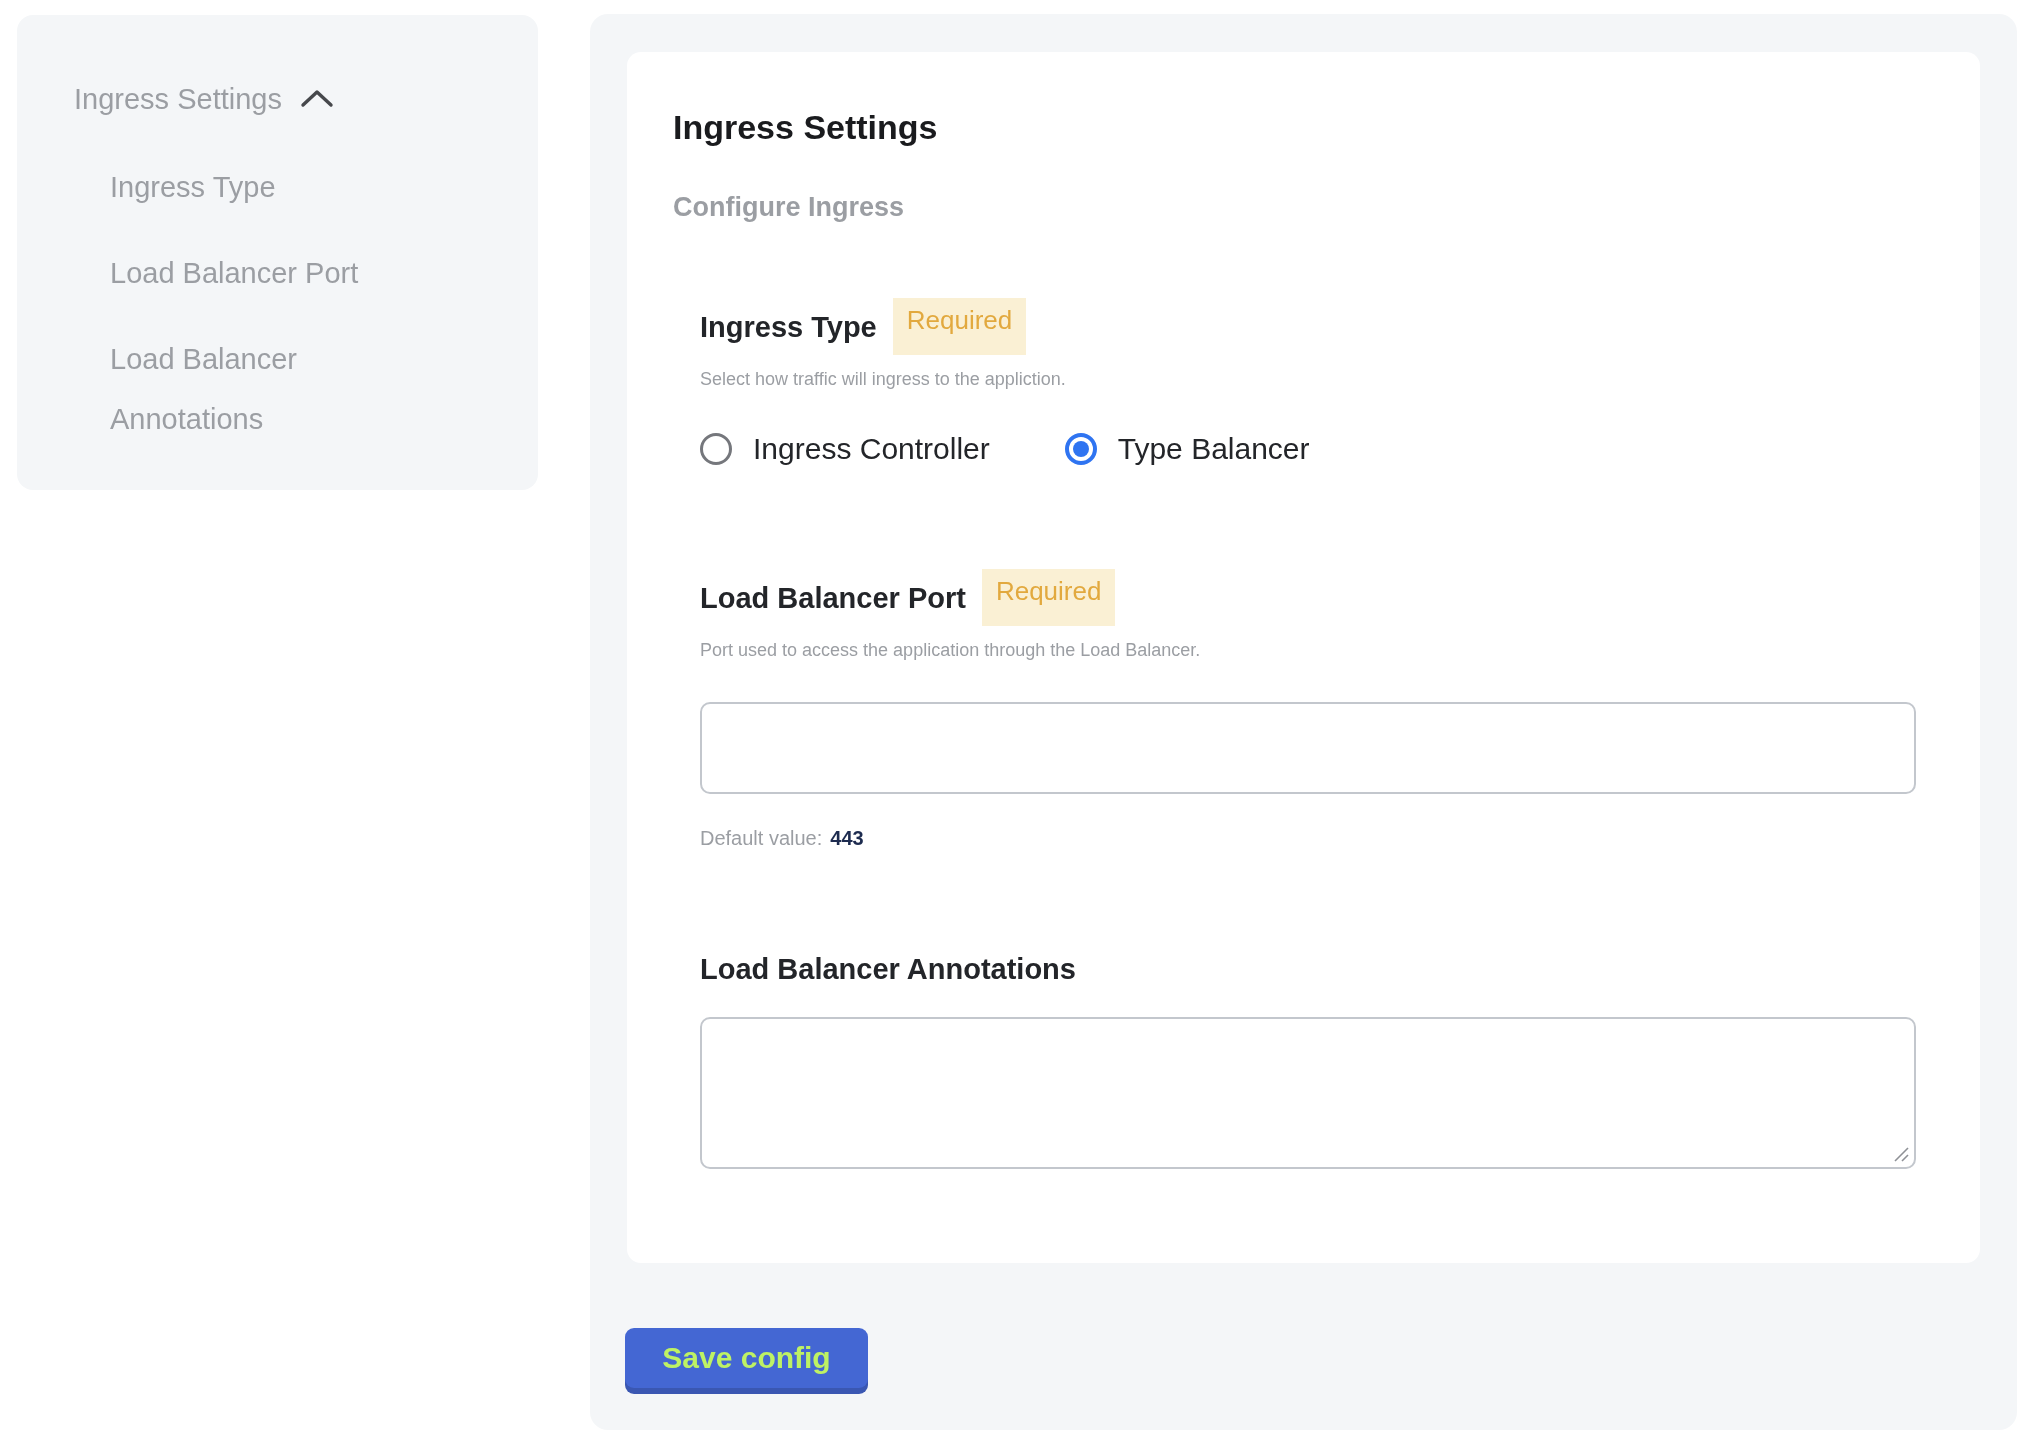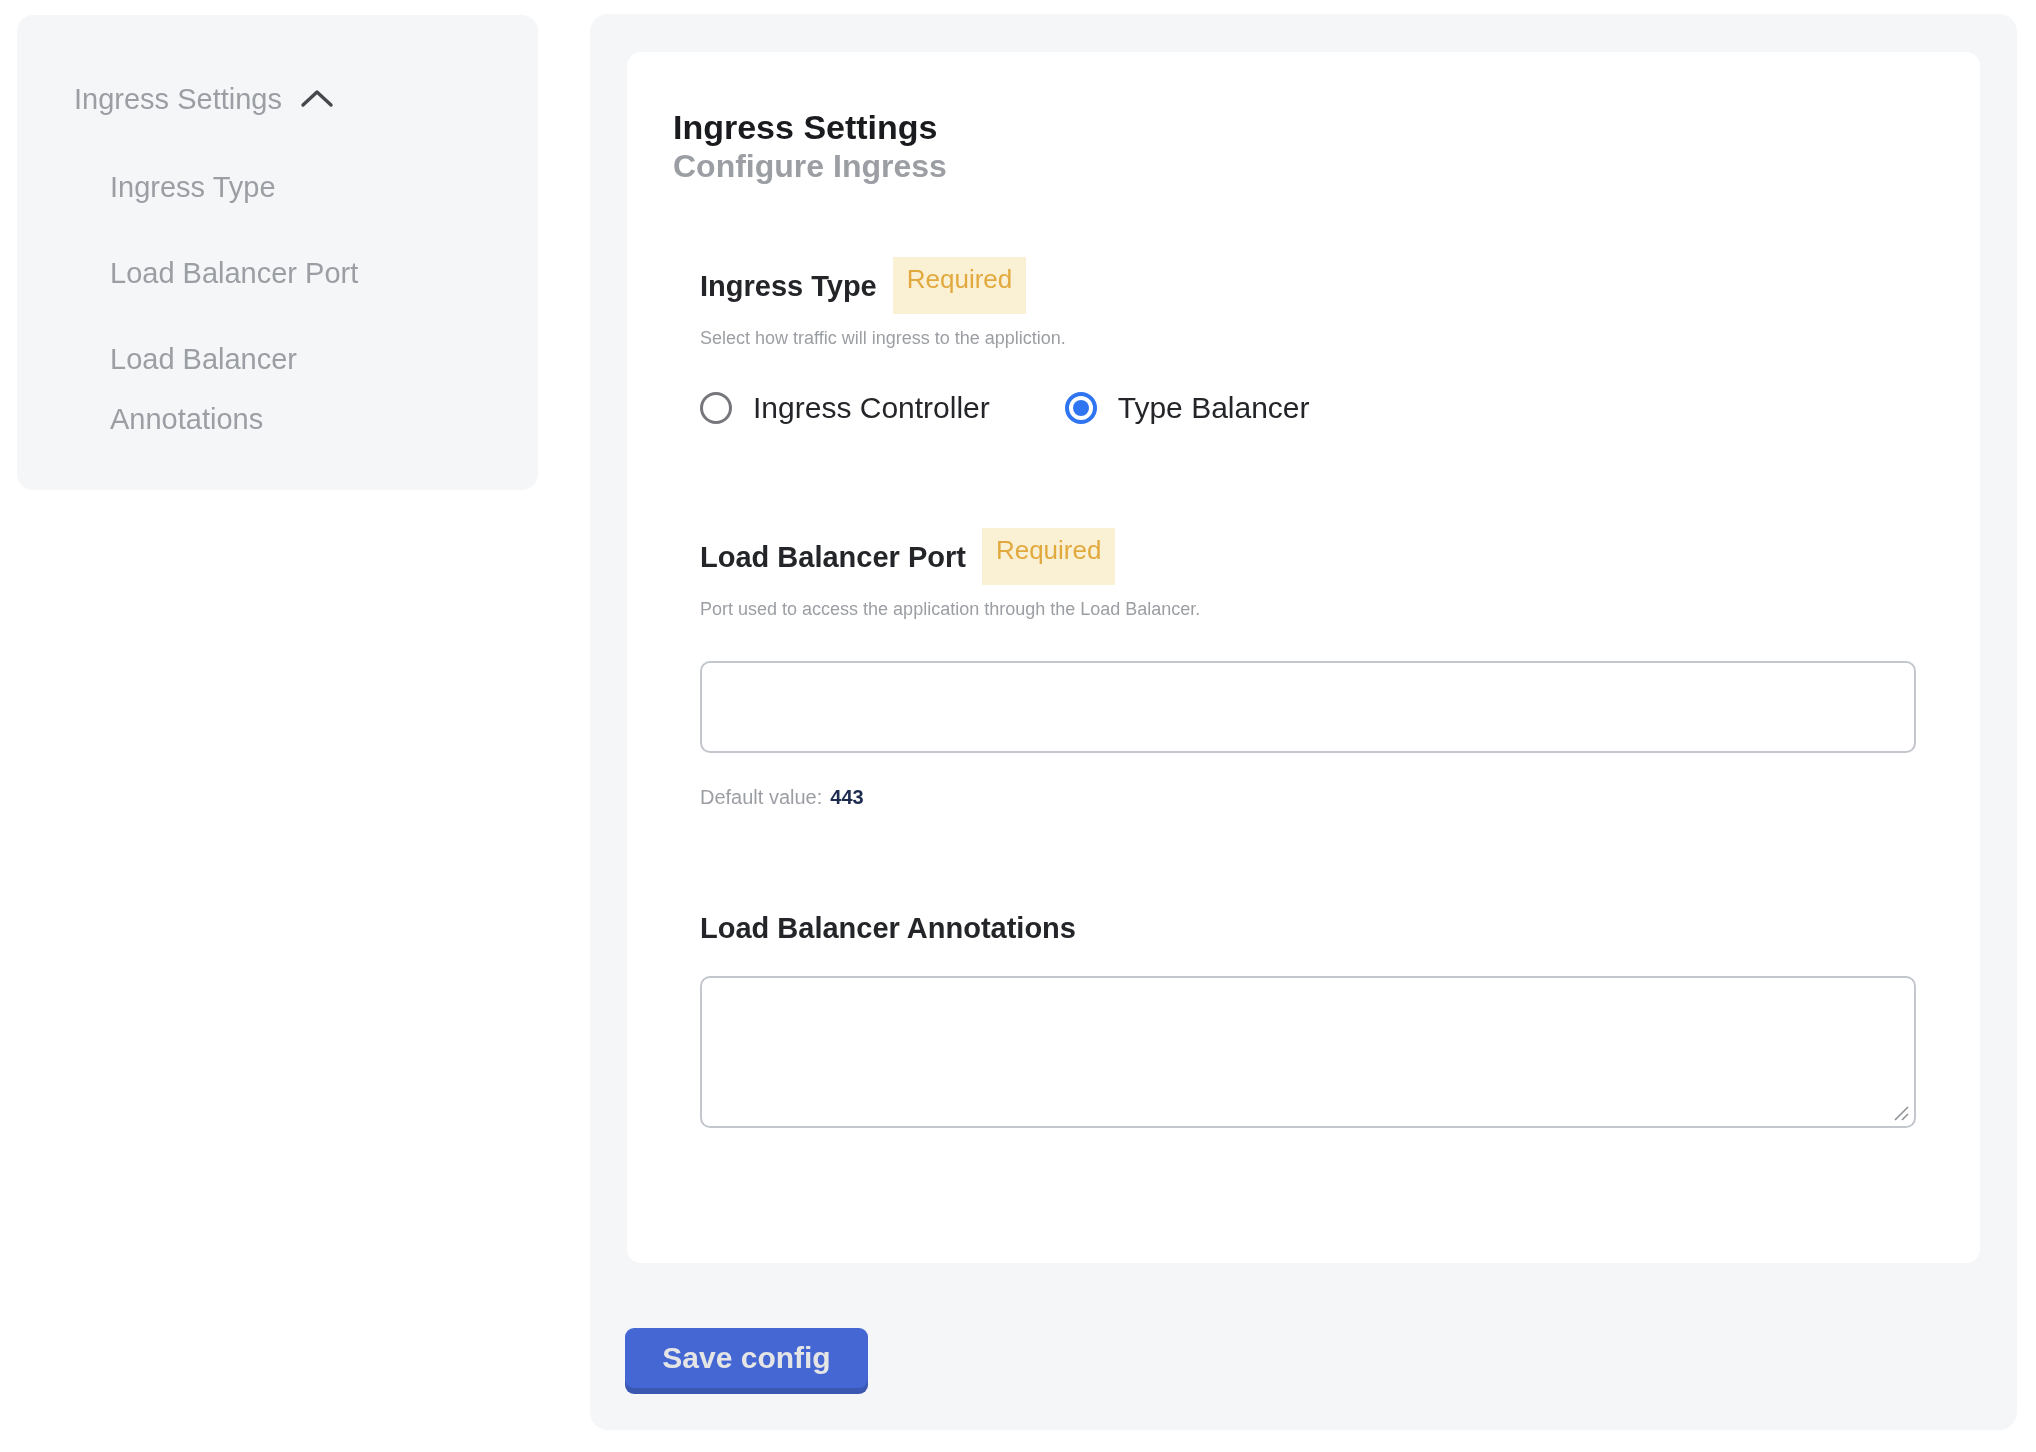--- a/index.html
+++ b/index.html
@@ -47,21 +47,22 @@
     width:1353px; height:1211px;
     background:#ffffff;
     border-radius:14px;
     padding:54px 64px 0 46px;
   }
   .card-title{
     font-size:34px; line-height:42px; font-weight:700;
     color:var(--heading-text,#1a1b1e);
   }
   .card-subtitle{
-    font-size:32px; line-height:36px; font-weight:600;
+    margin-top:41px;
+    font-size:27px; line-height:36px; font-weight:600;
     color:var(--muted-text,#9b9ea3);
   }
   .sections{ margin-left:27px; }
 
   .field-label-row{
     display:flex; align-items:center;
     font-size:29px; line-height:40px; font-weight:600;
     color:#232529;
   }
   .badge{
@@ -139,21 +140,21 @@
     position:absolute; right:5px; bottom:5px;
     width:20px; height:20px; cursor:nwse-resize;
   }
 
   .save-btn{
     position:absolute; left:35px; top:1314px;
     width:243px; height:60px;
     background:var(--accent,#4467d3);
     border:none; border-radius:9px;
     box-shadow:0 6px 0 var(--accent-dark,#3a57b2);
-    color:#e5e5e5;
+    color:#bef264;
     font-size:30px; font-weight:700;
     font-family:"Liberation Sans","DejaVu Sans",sans-serif;
     cursor:pointer;
   }
 </style>
 </head>
 <body>
 
 <nav class="sidebar">
   <div class="sidebar-title">

